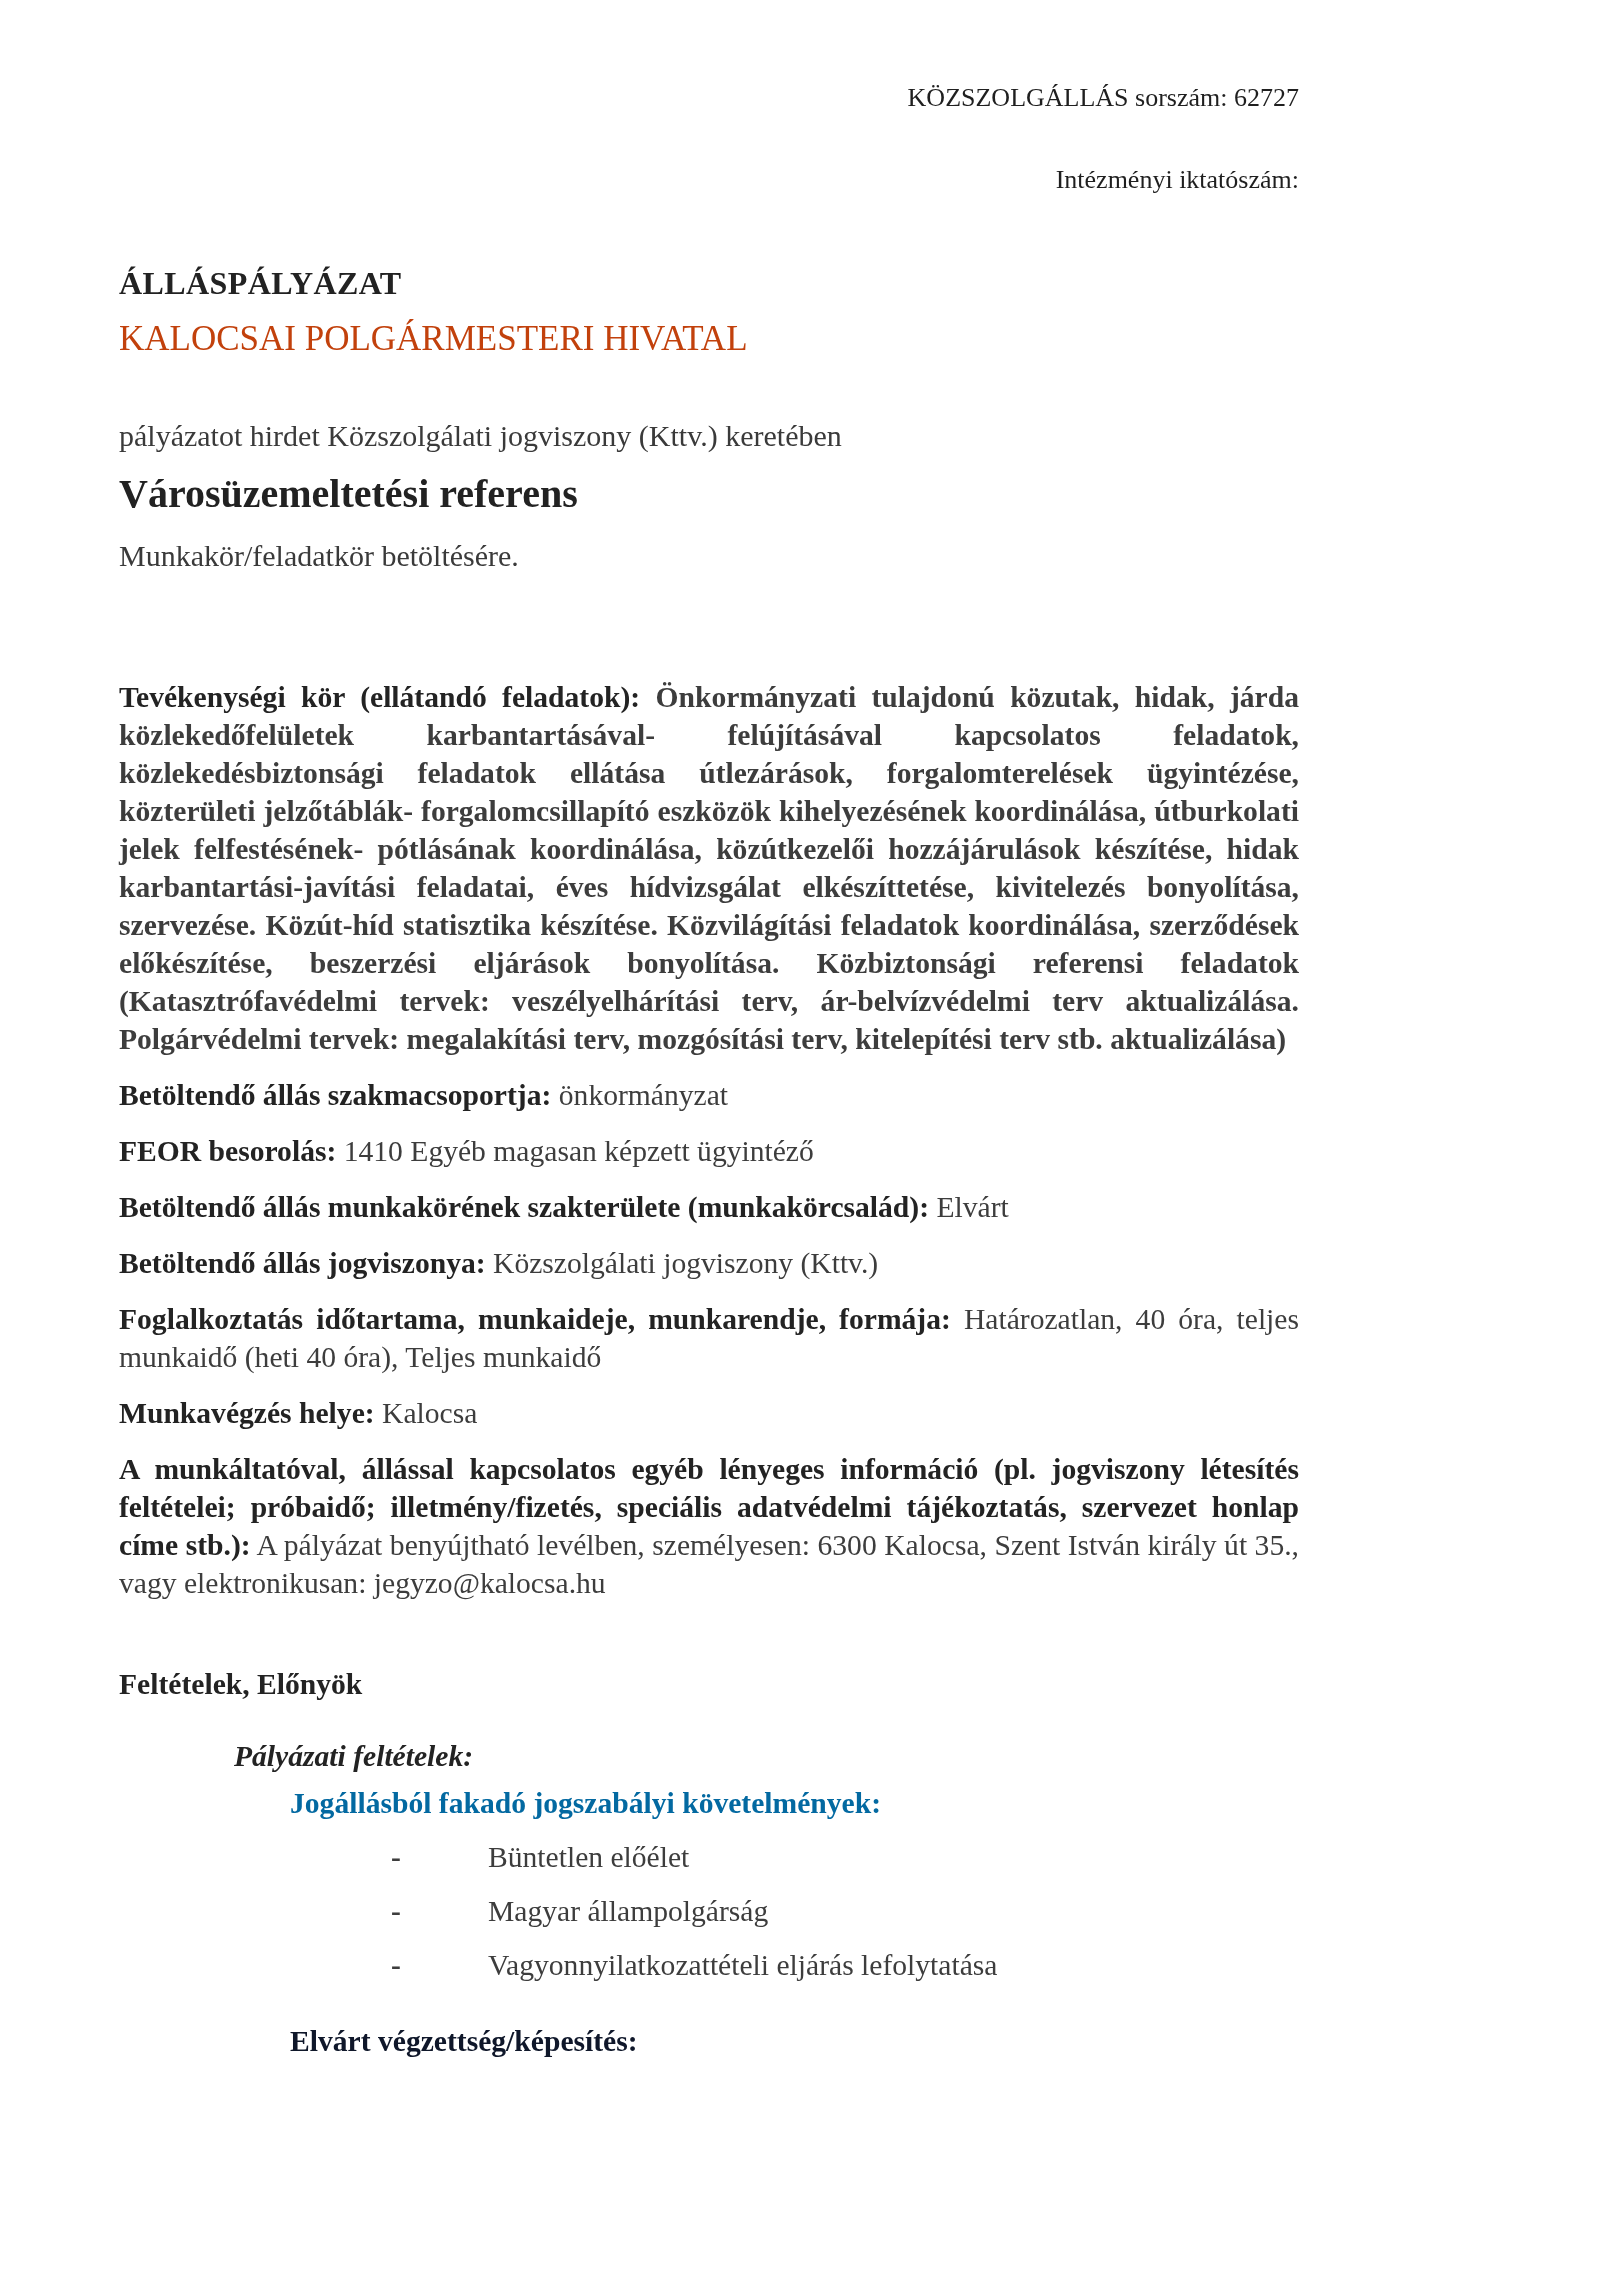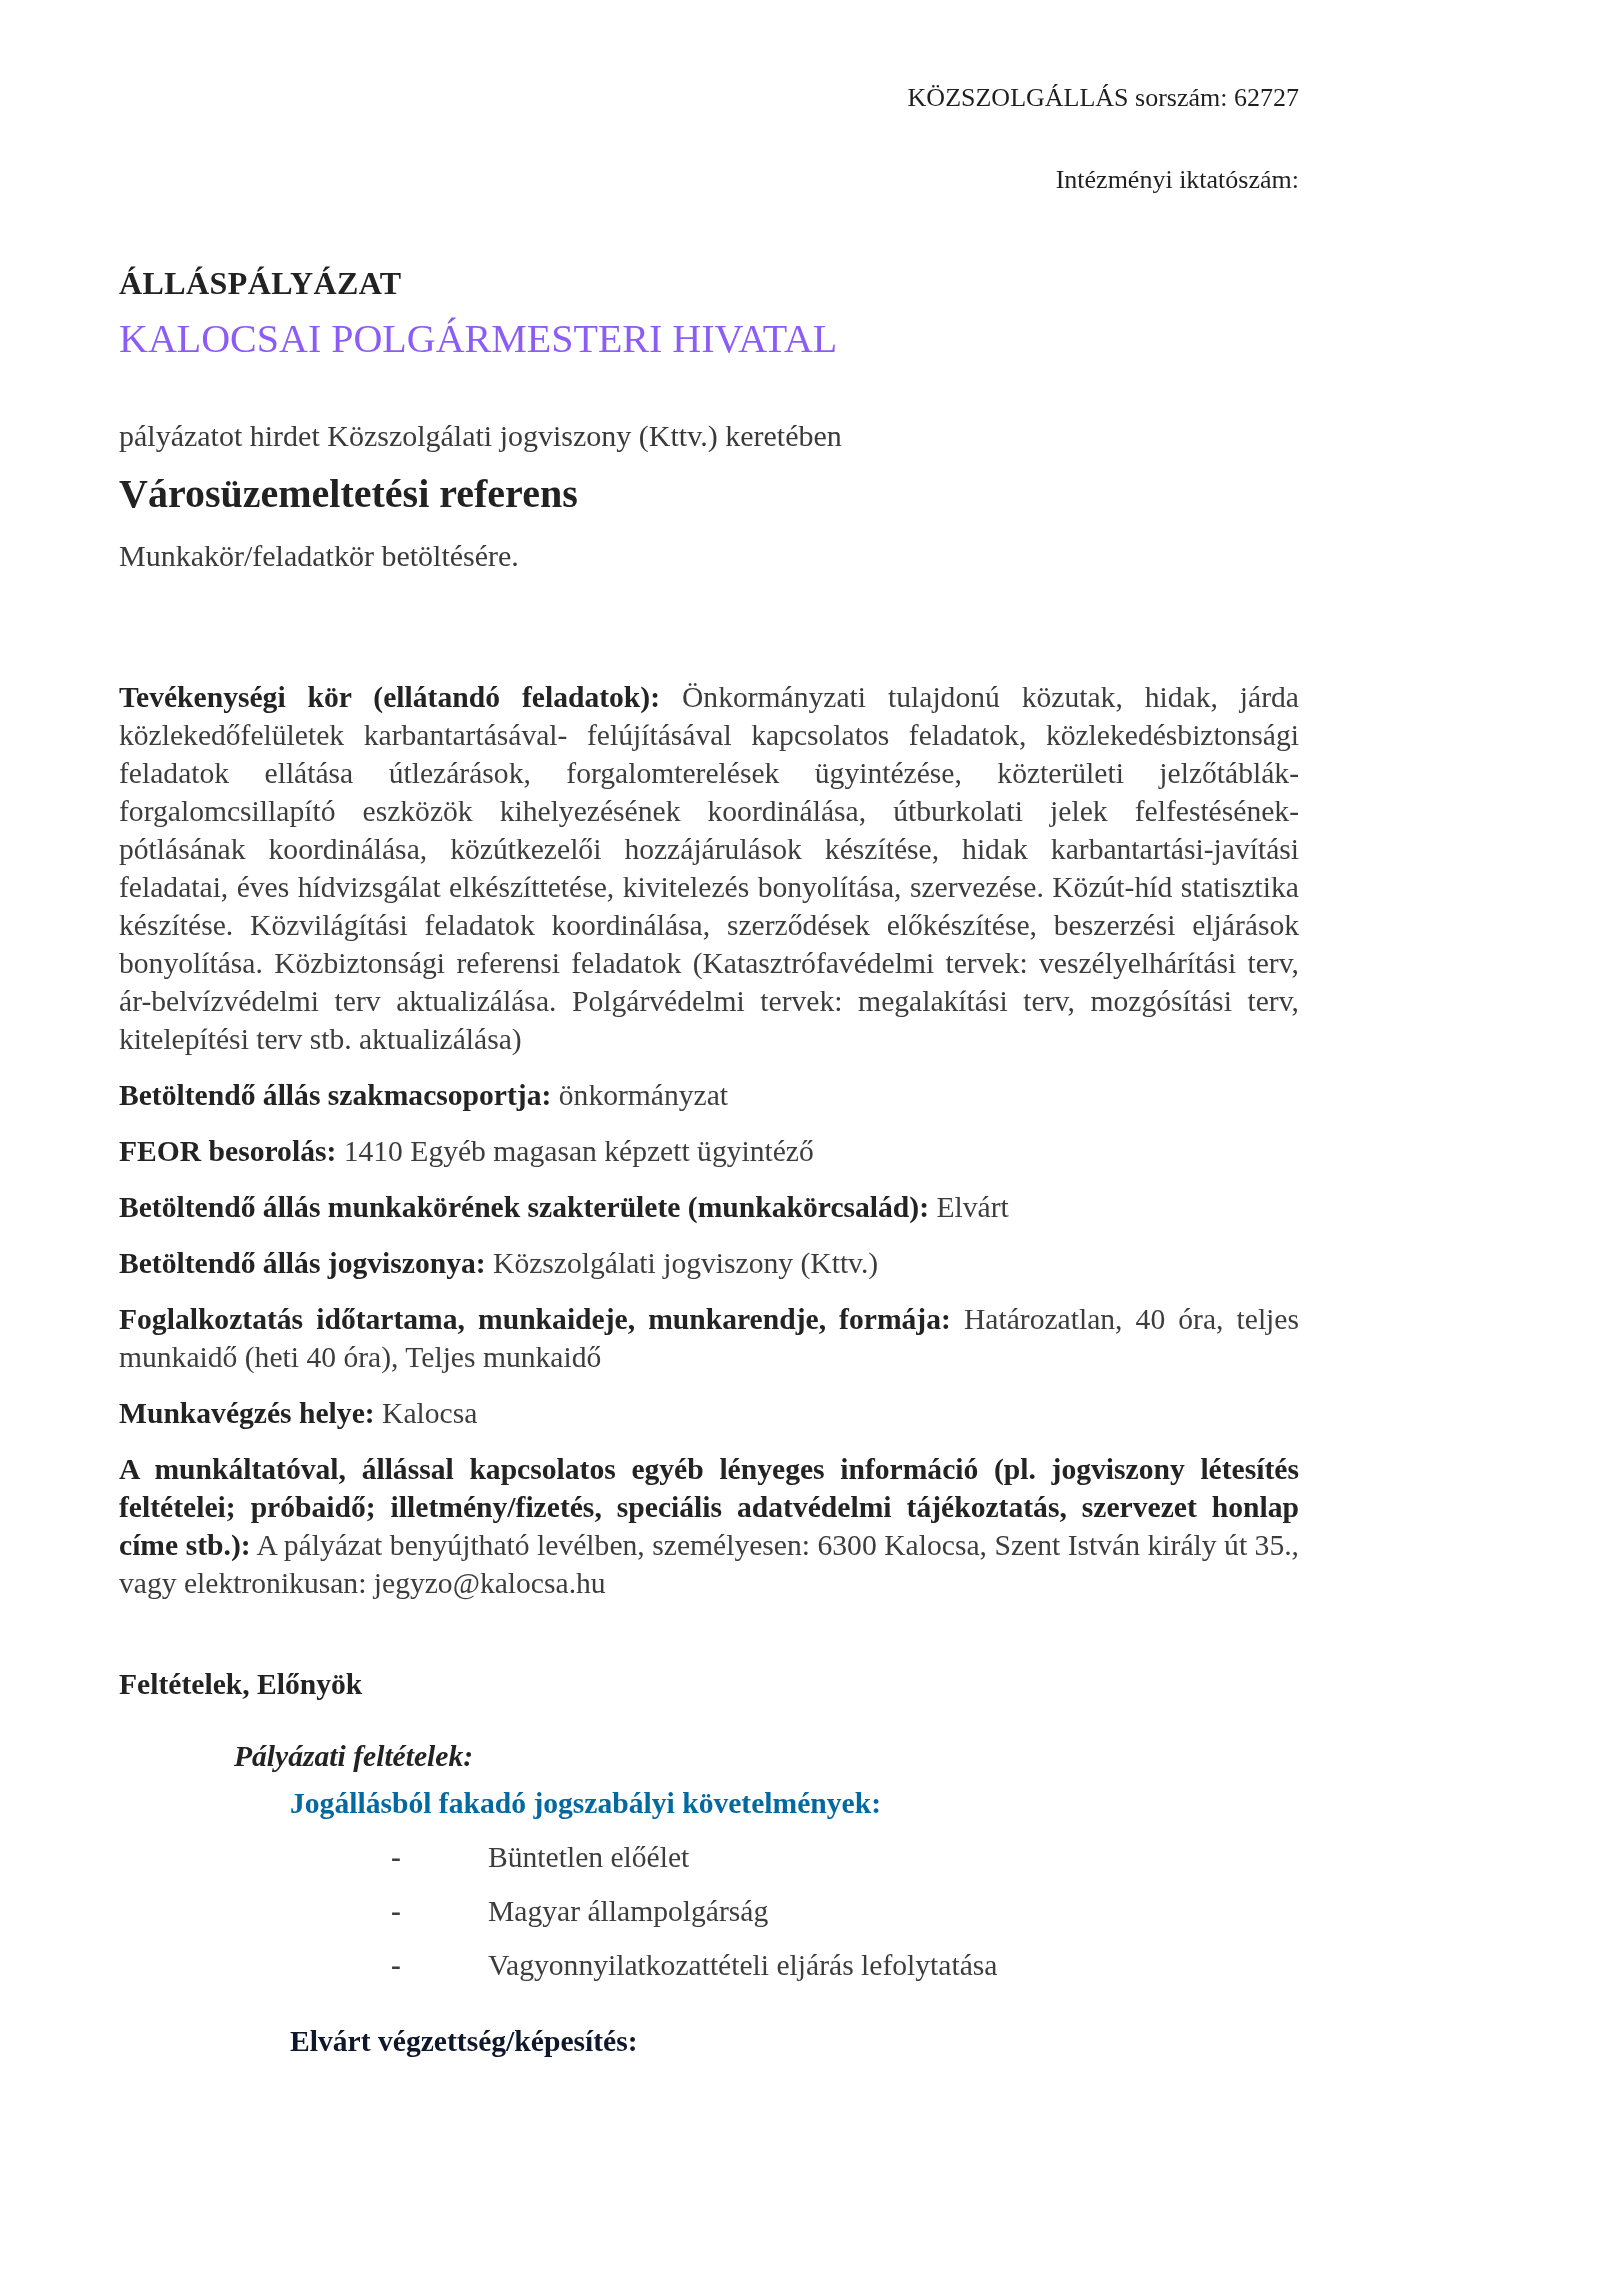--- a/index.html
+++ b/index.html
@@ -21,34 +21,34 @@
   .admin-line2 { margin-top: 50px; }
 
   
   .title-block { text-align: left; }
   .doc-title {
     margin-top: 68px;
     font-size: 32px; line-height: 39px;
     font-weight: bold; color: #222222;
     letter-spacing: 0.4px;
   }
-  .doc-org { margin-top: 16px; font-size: 40px; line-height: 39px; color: #8b5cf6; }
+  .doc-org { margin-top: 16px; font-size: 35px; line-height: 39px; color: #c2410c; }
   .doc-intro { margin-top: 59px; font-size: 30px; line-height: 38px; color: #3a3a3a; }
   .doc-position { margin-top: 14.3px; font-size: 40px; line-height: 50px; font-weight: bold; color: #222222; }
   .doc-purpose { margin-top: 18px; font-size: 30px; line-height: 38px; color: #3a3a3a; }
 
   
   .fields { margin-top: 103px; }
   .para {
     font-size: 29.6px; line-height: 38px;
     text-align: justify;
     color: #3d3d3d;
     margin-top: 18px;
   }
-  .para:first-child { margin-top: 0; }
+  .para:first-child { margin-top: 0; font-weight: bold; }
   .para strong { color: #232323; }
 
   
   .cond-heading { margin-top: 63px; font-size: 29.6px; line-height: 38px; font-weight: bold; color: #232323; }
   .cond-sub {
     margin-top: 34px; margin-left: 115px;
     font-size: 29.6px; line-height: 38px;
     font-weight: bold; font-style: italic; color: #232323;
   }
   .cond-req-heading {

